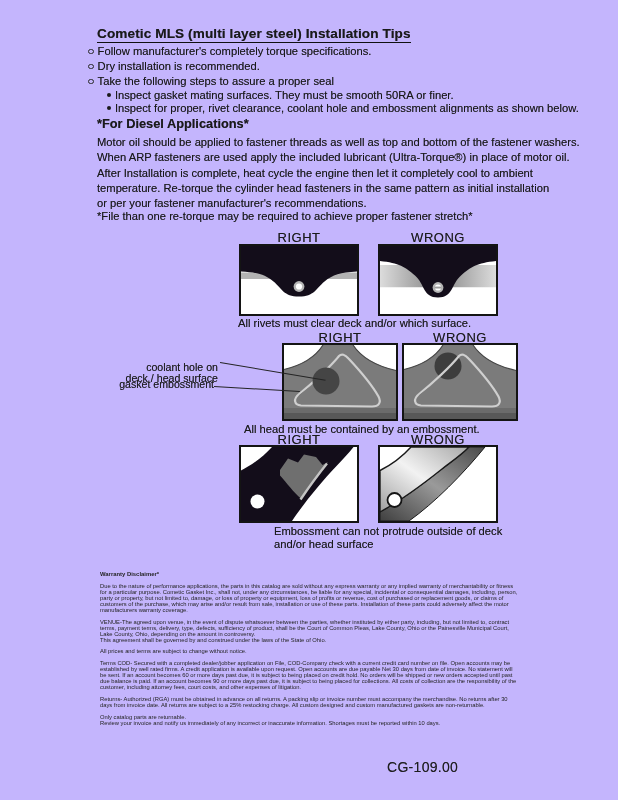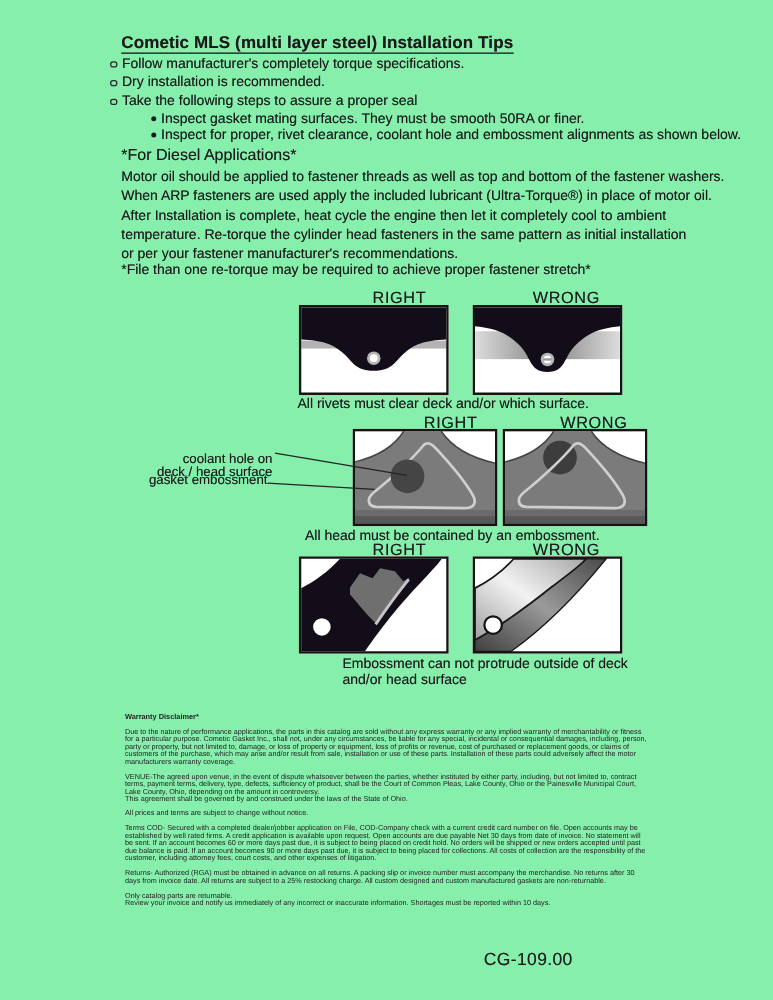--- a/index.html
+++ b/index.html
@@ -1,38 +1,38 @@
 <!DOCTYPE html>
 <html><head>
 <meta charset="utf-8">
 <style>
   html,body { margin:0; padding:0; background:#ffffff; }
   .page {
-    position:relative; width:618px; height:800px; background:#86efac;
+    position:relative; width:618px; height:800px; background:#c4b5fd;
     font-family:"Liberation Sans", sans-serif; color:#1a1a1a; overflow:hidden;
   }
   .abs { position:absolute; }
   .thick { text-shadow:0 0 .45px rgba(20,20,20,.55); }
 
   .title {
     left:97px; top:26px; margin:0; font-size:13.6px; font-weight:700;
     border-bottom:1.6px solid #101010; padding-bottom:1px; letter-spacing:.1px;
   }
 
   .bullets { left:88px; top:44px; font-size:11.2px; }
   .b-row  { display:flex; align-items:flex-start; height:15px; line-height:14.6px; }
-  .b-sub  { margin-left:33px; height:13px; line-height:12.8px; }
+  .b-sub  { margin-left:19px; height:13px; line-height:12.8px; }
   .b-dot  { flex:0 0 auto; width:3.6px; height:3.6px; border:1px solid #2a2a2a; border-radius:50%; margin:4.6px 4px 0 0; }
   .b-disc { flex:0 0 auto; width:4.4px; height:4.4px; background:#1a1a1a; border-radius:50%; margin:4px 3.5px 0 0; }
 
-  .diesel-h { left:97px; top:116px; margin:0; font-size:12.8px; font-weight:400; }
+  .diesel-h { left:97px; top:116px; margin:0; font-size:12.8px; font-weight:700; }
   .para { left:97px; margin:0; font-size:11.2px; line-height:14.8px; white-space:pre-line; }
   .p1 { top:135px; } .p2 { top:166px; } .p3 { top:209px; }
 
-  .dlabel { font-size:13px; letter-spacing:.5px; text-align:right; width:84px; color:#1b1b1b; }
+  .dlabel { font-size:13px; letter-spacing:.5px; text-align:center; width:84px; color:#1b1b1b; }
   .lab-r1a { left:257px; top:230px; } .lab-r1b { left:396px; top:230px; }
   .lab-r2a { left:298px; top:330px; } .lab-r2b { left:418px; top:330px; }
   .lab-r3a { left:257px; top:432px; } .lab-r3b { left:396px; top:432px; }
 
   .panel { line-height:0; }
   .panel svg { display:block; }
   .p-r1a { left:239px; top:244px; } .p-r1b { left:378px; top:244px; }
   .p-r2a { left:282px; top:343px; } .p-r2b { left:402px; top:343px; }
   .p-r3a { left:239px; top:445px; } .p-r3b { left:378px; top:445px; }
 

